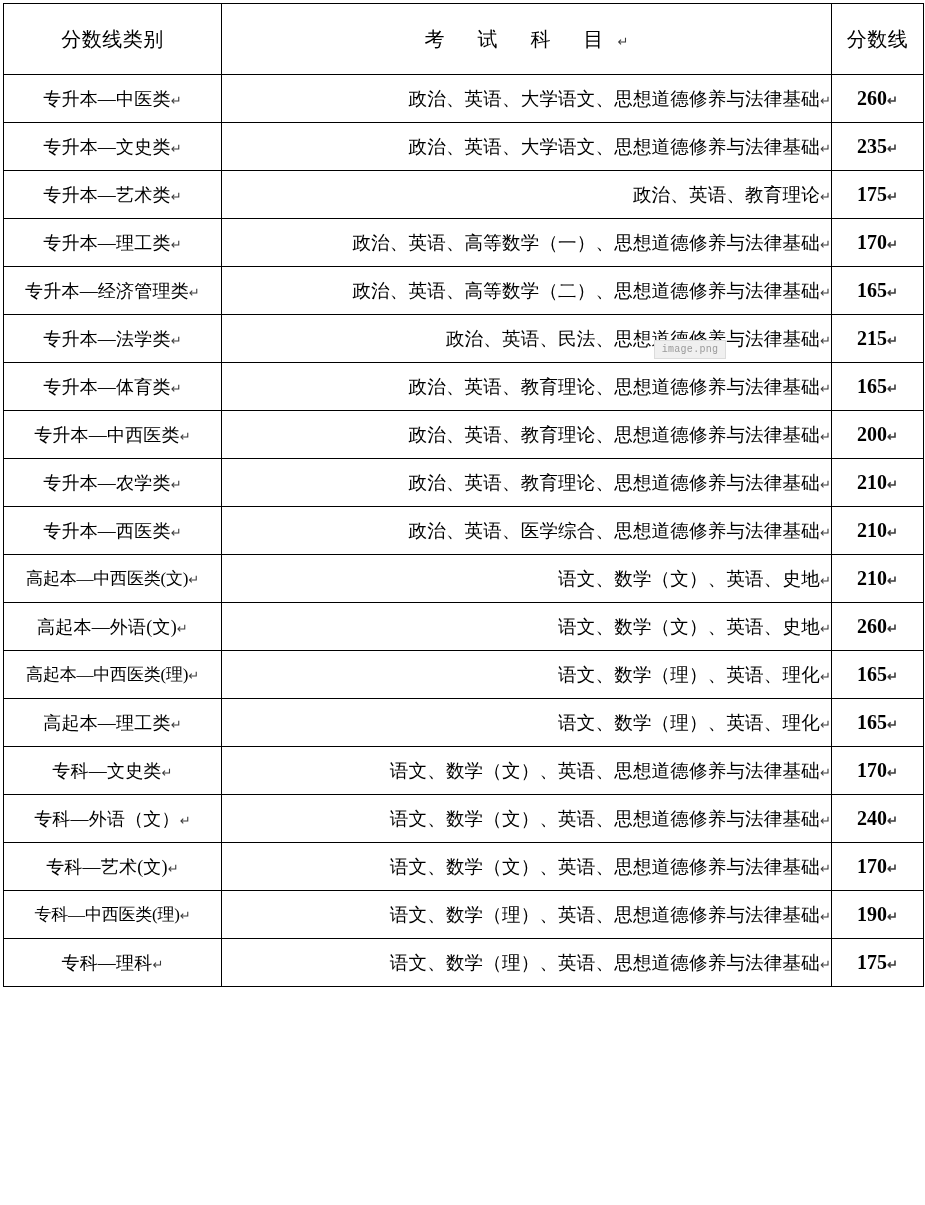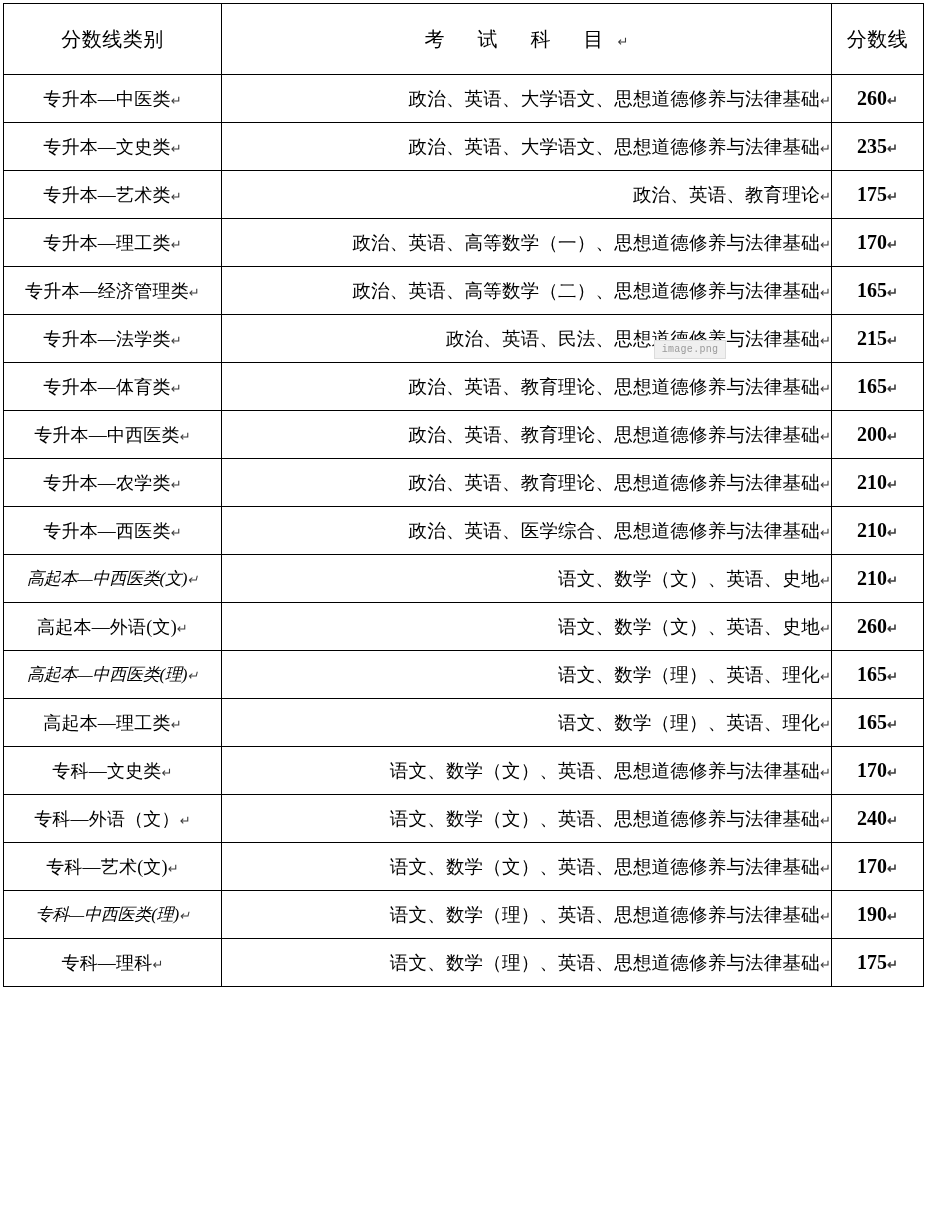--- a/index.html
+++ b/index.html
@@ -52,21 +52,20 @@
     height: 47px;
     font-size: 18.5px;
   }
   tbody td.cat {
     font-size: 18px;
     letter-spacing: 0.2px;
   }
   tbody td.cat.tight {
     font-size: 17px;
     letter-spacing: -0.2px;
-    font-style: italic;
   }
   tbody td.subj {
     font-size: 18.5px;
     letter-spacing: 0.2px;
     text-align: right;
   }
   tbody td.score {
     font-size: 20px;
     font-weight: bold;
   }

